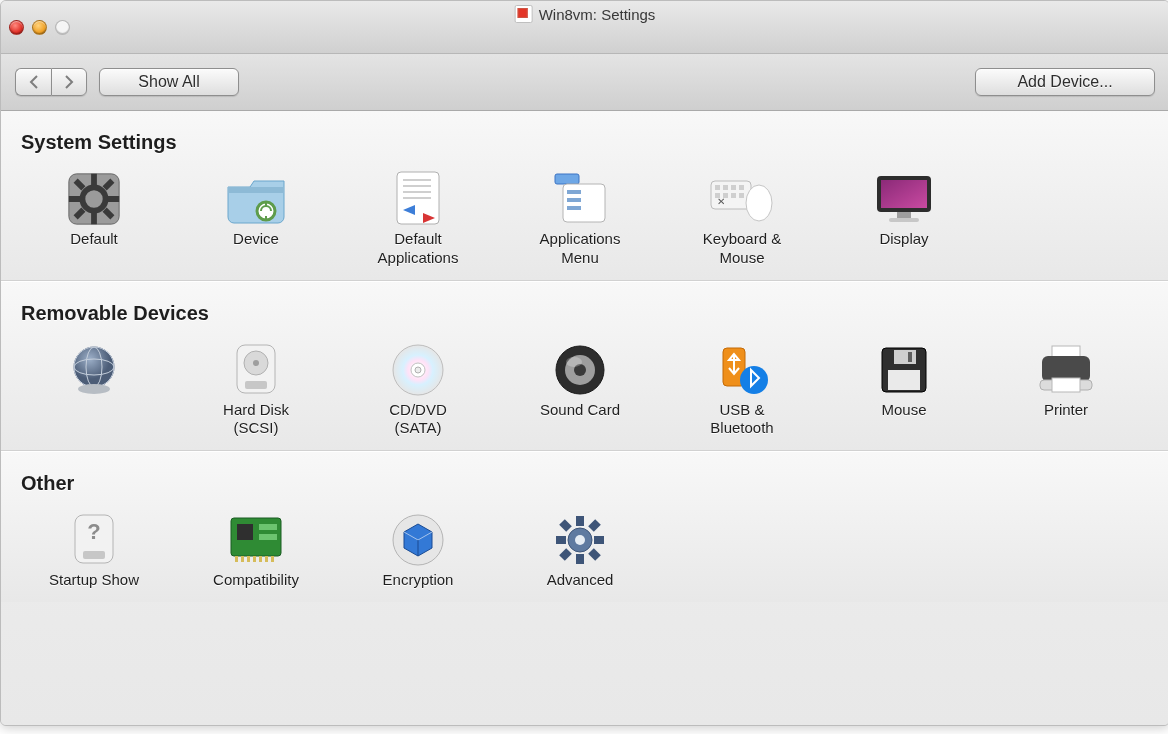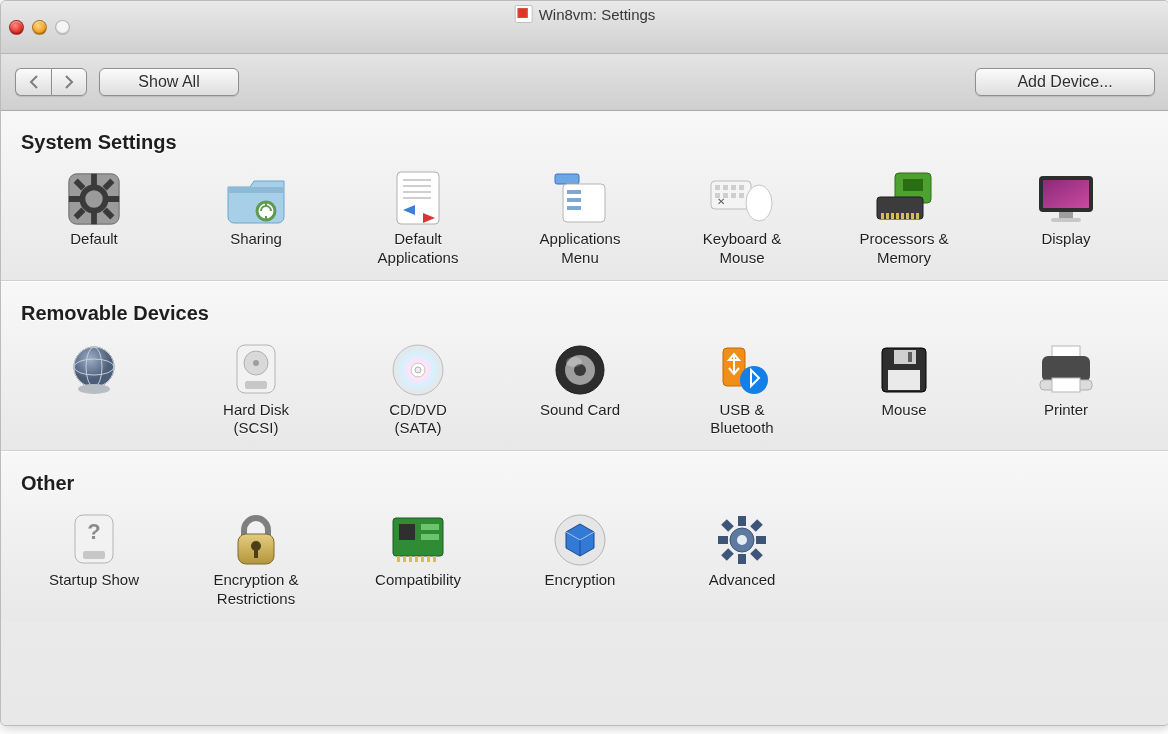--- a/index.html
+++ b/index.html
@@ -179,21 +179,21 @@
         <div class="item">
           <div class="iconbox">
             <svg width="64" height="56" viewBox="0 0 64 56">
               <path d="M4 16h22l4-6h30v36a6 6 0 0 1-6 6H10a6 6 0 0 1-6-6z" fill="#a8cfe8" stroke="#6aa6cc"></path>
               <path d="M4 16h56v6H4z" fill="#8dbad6"></path>
               <circle cx="42" cy="40" r="9" fill="#fff" stroke="#5e9c4b" stroke-width="3"></circle>
               <path d="M37 40a5 5 0 1 1 10 0" fill="none" stroke="#5e9c4b" stroke-width="2"></path>
               <path d="M42 35v-3 M42 48v-3" stroke="#5e9c4b" stroke-width="2"></path>
             </svg>
           </div>
-          <div class="label">Sharing</div>
+          <div class="label">Device</div>
         </div>
         <div class="item">
           <div class="iconbox">
             <svg width="54" height="58" viewBox="0 0 54 58">
               <rect x="6" y="2" width="42" height="52" rx="4" fill="#fff" stroke="#b0b0b0"></rect>
               <g stroke="#cfcfcf" stroke-width="2">
                 <line x1="12" y1="10" x2="40" y2="10"></line>
                   <line x1="12" y1="16" x2="40" y2="16"></line>
                 <line x1="12" y1="22" x2="40" y2="22"></line>
                   <line x1="12" y1="28" x2="40" y2="28"></line>
@@ -234,41 +234,20 @@
                 </g>
               <text x="8" y="32" font-size="10" fill="#5a5a5a">✕</text>
               <ellipse cx="50" cy="30" rx="13" ry="18" fill="#fff" stroke="#c4c4c4"></ellipse>
             </svg>
           </div>
           <div class="label">Keyboard &amp;
 Mouse</div>
         </div>
         <div class="item">
           <div class="iconbox">
-            <svg width="62" height="56" viewBox="0 0 62 56">
-              <rect x="22" y="2" width="36" height="30" rx="4" fill="#4ea12f" stroke="#2a6e14"></rect>
-              <rect x="30" y="8" width="20" height="12" fill="#2a6e14"></rect>
-              <rect x="4" y="26" width="46" height="22" rx="3" fill="#3c3c3c" stroke="#1e1e1e"></rect>
-              <g fill="#d6bc5a">
-                  <rect x="8" y="42" width="3" height="6"></rect>
-                  <rect x="13" y="42" width="3" height="6"></rect>
-                  <rect x="18" y="42" width="3" height="6"></rect>
-                  <rect x="23" y="42" width="3" height="6"></rect>
-                  <rect x="28" y="42" width="3" height="6"></rect>
-                  <rect x="33" y="42" width="3" height="6"></rect>
-                  <rect x="38" y="42" width="3" height="6"></rect>
-                  <rect x="43" y="42" width="3" height="6"></rect>
-                </g>
-            </svg>
-          </div>
-          <div class="label">Processors &amp;
-Memory</div>
-        </div>
-        <div class="item">
-          <div class="iconbox">
             <svg width="62" height="54" viewBox="0 0 62 54">
               <rect x="4" y="4" width="54" height="36" rx="4" fill="#2d2d2d"></rect>
               <rect x="8" y="8" width="46" height="28" fill="url(#g1)"></rect>
               <defs>
                   <linearGradient id="g1" x1="0" x2="1" y1="0" y2="1">
                 <stop offset="0" stop-color="#8b2a78"></stop>
                     <stop offset="1" stop-color="#c94aa1"></stop>
                   </linearGradient>
                 </defs>
               <rect x="24" y="40" width="14" height="6" fill="#9e9e9e"></rect>
@@ -386,38 +365,20 @@
       <div class="grid">
         <div class="item">
           <div class="iconbox">
             <svg width="50" height="58" viewBox="0 0 50 58">
               <rect x="6" y="4" width="38" height="48" rx="8" fill="#f2f2f2" stroke="#b4b4b4"></rect>
               <text x="25" y="28" font-size="22" text-anchor="middle" fill="#8c8c8c" font-weight="bold">?</text>
               <rect x="14" y="40" width="22" height="8" rx="2" fill="#c7c7c7"></rect>
             </svg>
           </div>
           <div class="label">Startup Show</div>
-        </div>
-        <div class="item">
-          <div class="iconbox">
-            <svg width="48" height="56" viewBox="0 0 48 56">
-              <path d="M12 24v-6a12 12 0 0 1 24 0v6" fill="none" stroke="#7f7f7f" stroke-width="6"></path>
-              <rect x="6" y="22" width="36" height="30" rx="8" fill="url(#lk)" stroke="#7c6a2a"></rect>
-              <defs>
-                  <linearGradient id="lk" x1="0" y1="0" x2="0" y2="1">
-                    <stop offset="0" stop-color="#e4cd80"></stop>
-                    <stop offset="1" stop-color="#b4953c"></stop>
-                  </linearGradient>
-                </defs>
-              <circle cx="24" cy="34" r="5" fill="#4b3f18"></circle>
-              <rect x="22" y="36" width="4" height="10" fill="#4b3f18"></rect>
-            </svg>
-          </div>
-          <div class="label">Encryption &amp;
-Restrictions</div>
         </div>
         <div class="item">
           <div class="iconbox">
             <svg width="58" height="52" viewBox="0 0 58 52">
               <rect x="4" y="4" width="50" height="38" rx="3" fill="#2f8b34" stroke="#1b5d22"></rect>
               <rect x="10" y="10" width="16" height="16" fill="#2f2f2f"></rect>
               <rect x="32" y="10" width="18" height="6" fill="#6cc46f"></rect>
               <rect x="32" y="20" width="18" height="6" fill="#6cc46f"></rect>
               <g fill="#d6bc5a">
                   <rect x="8" y="42" width="3" height="6"></rect>

